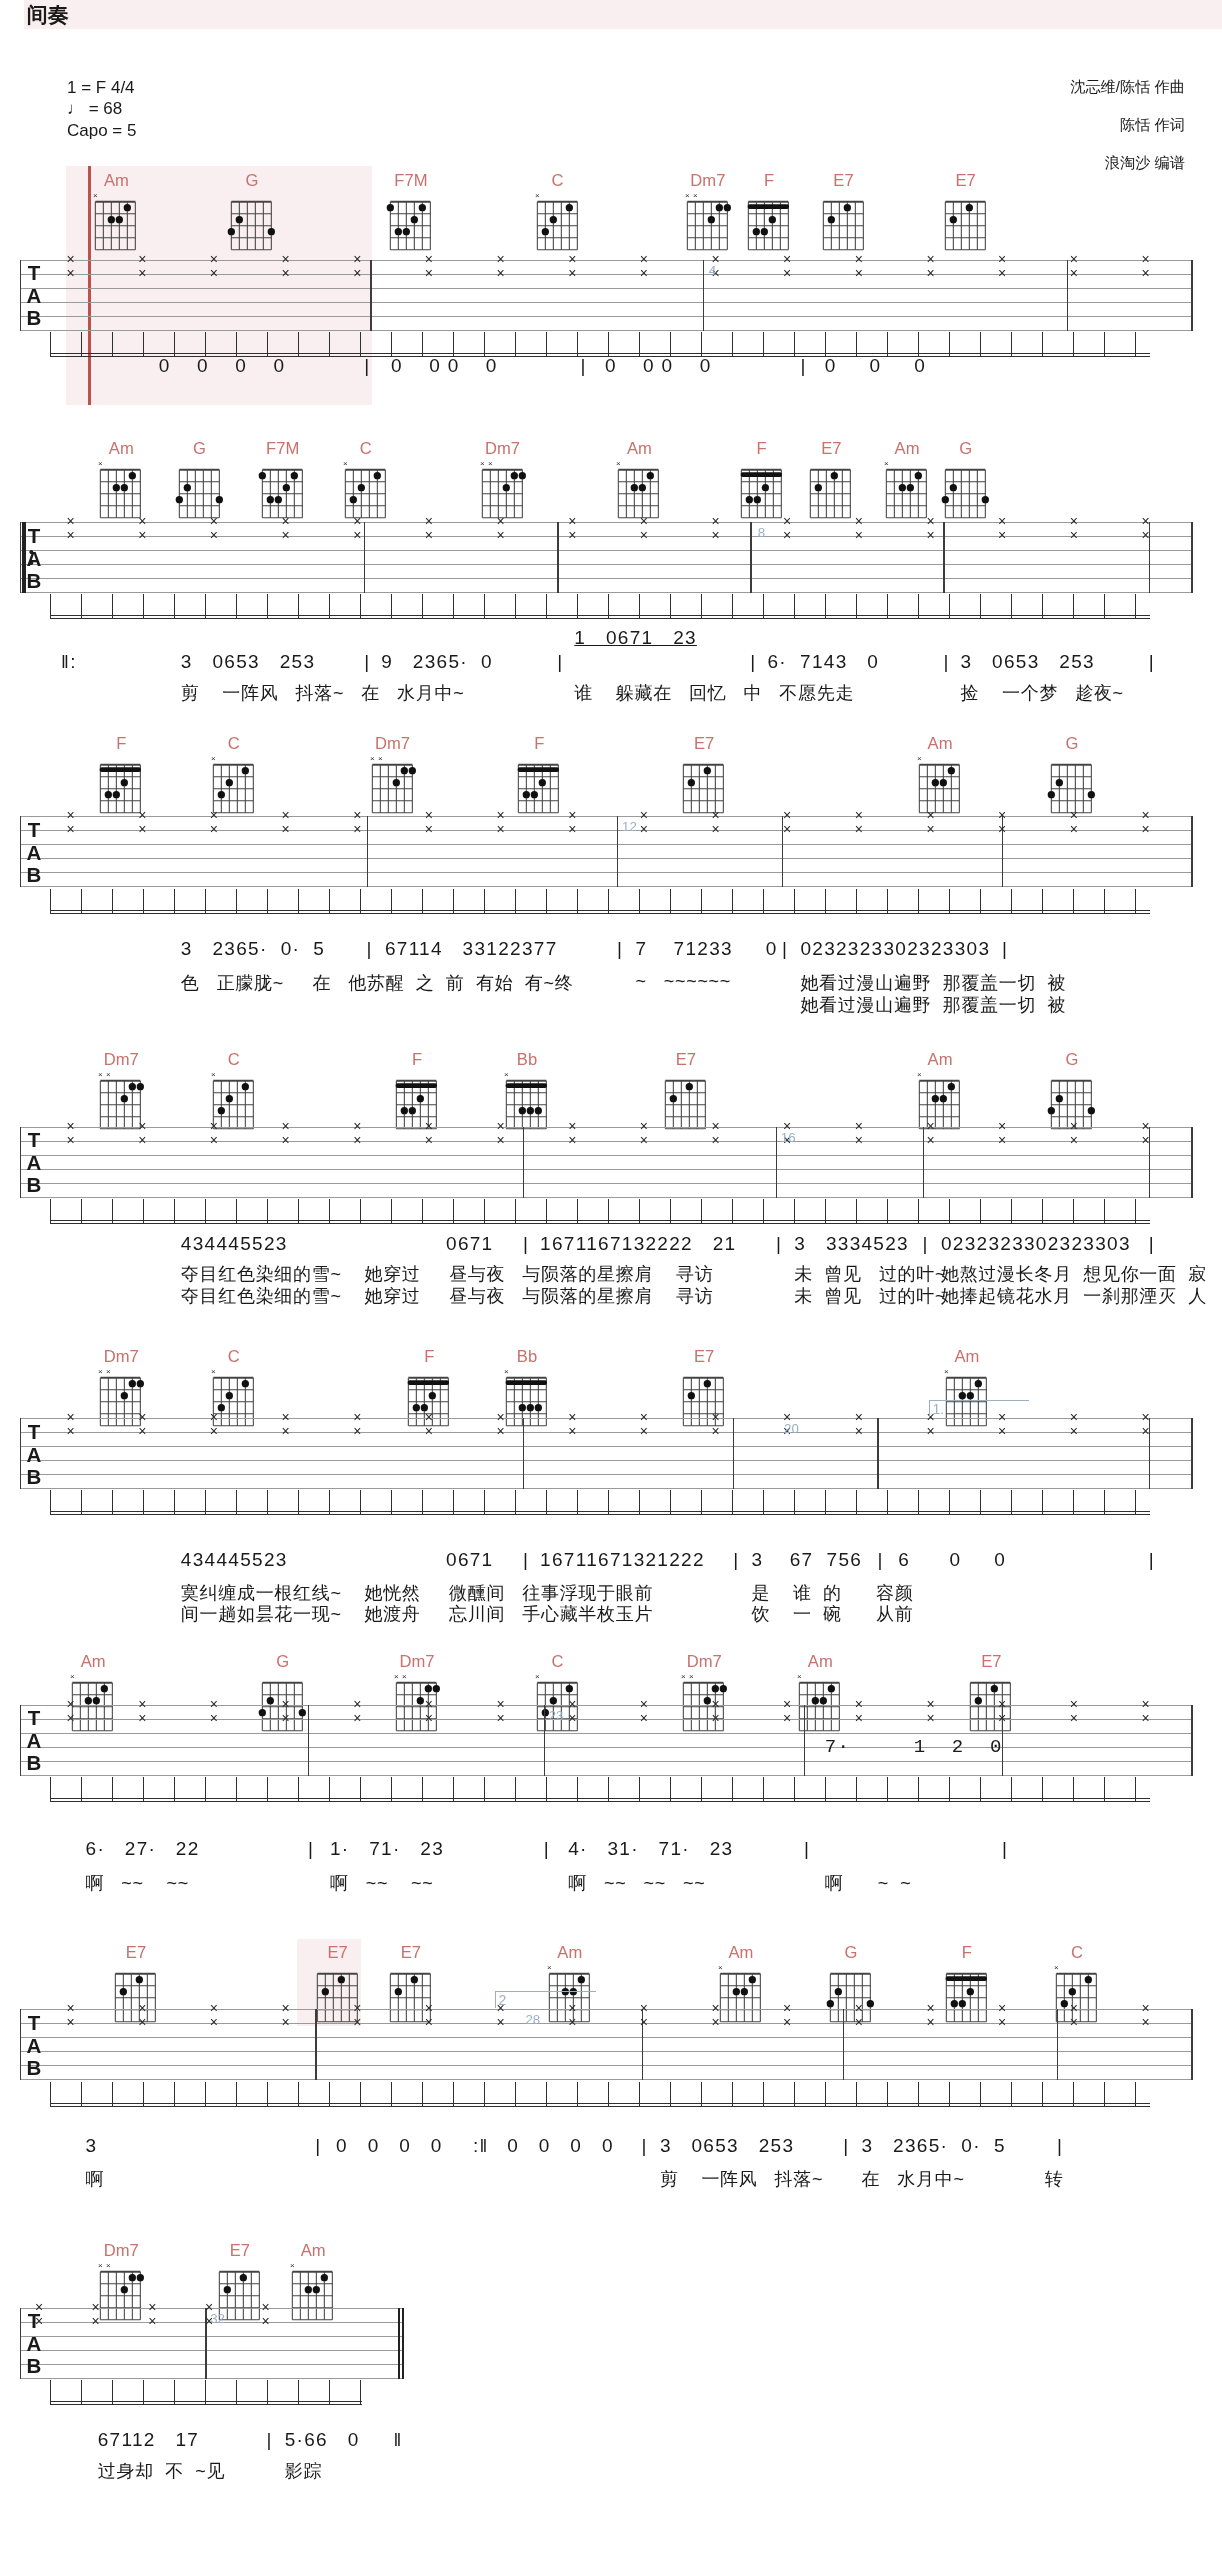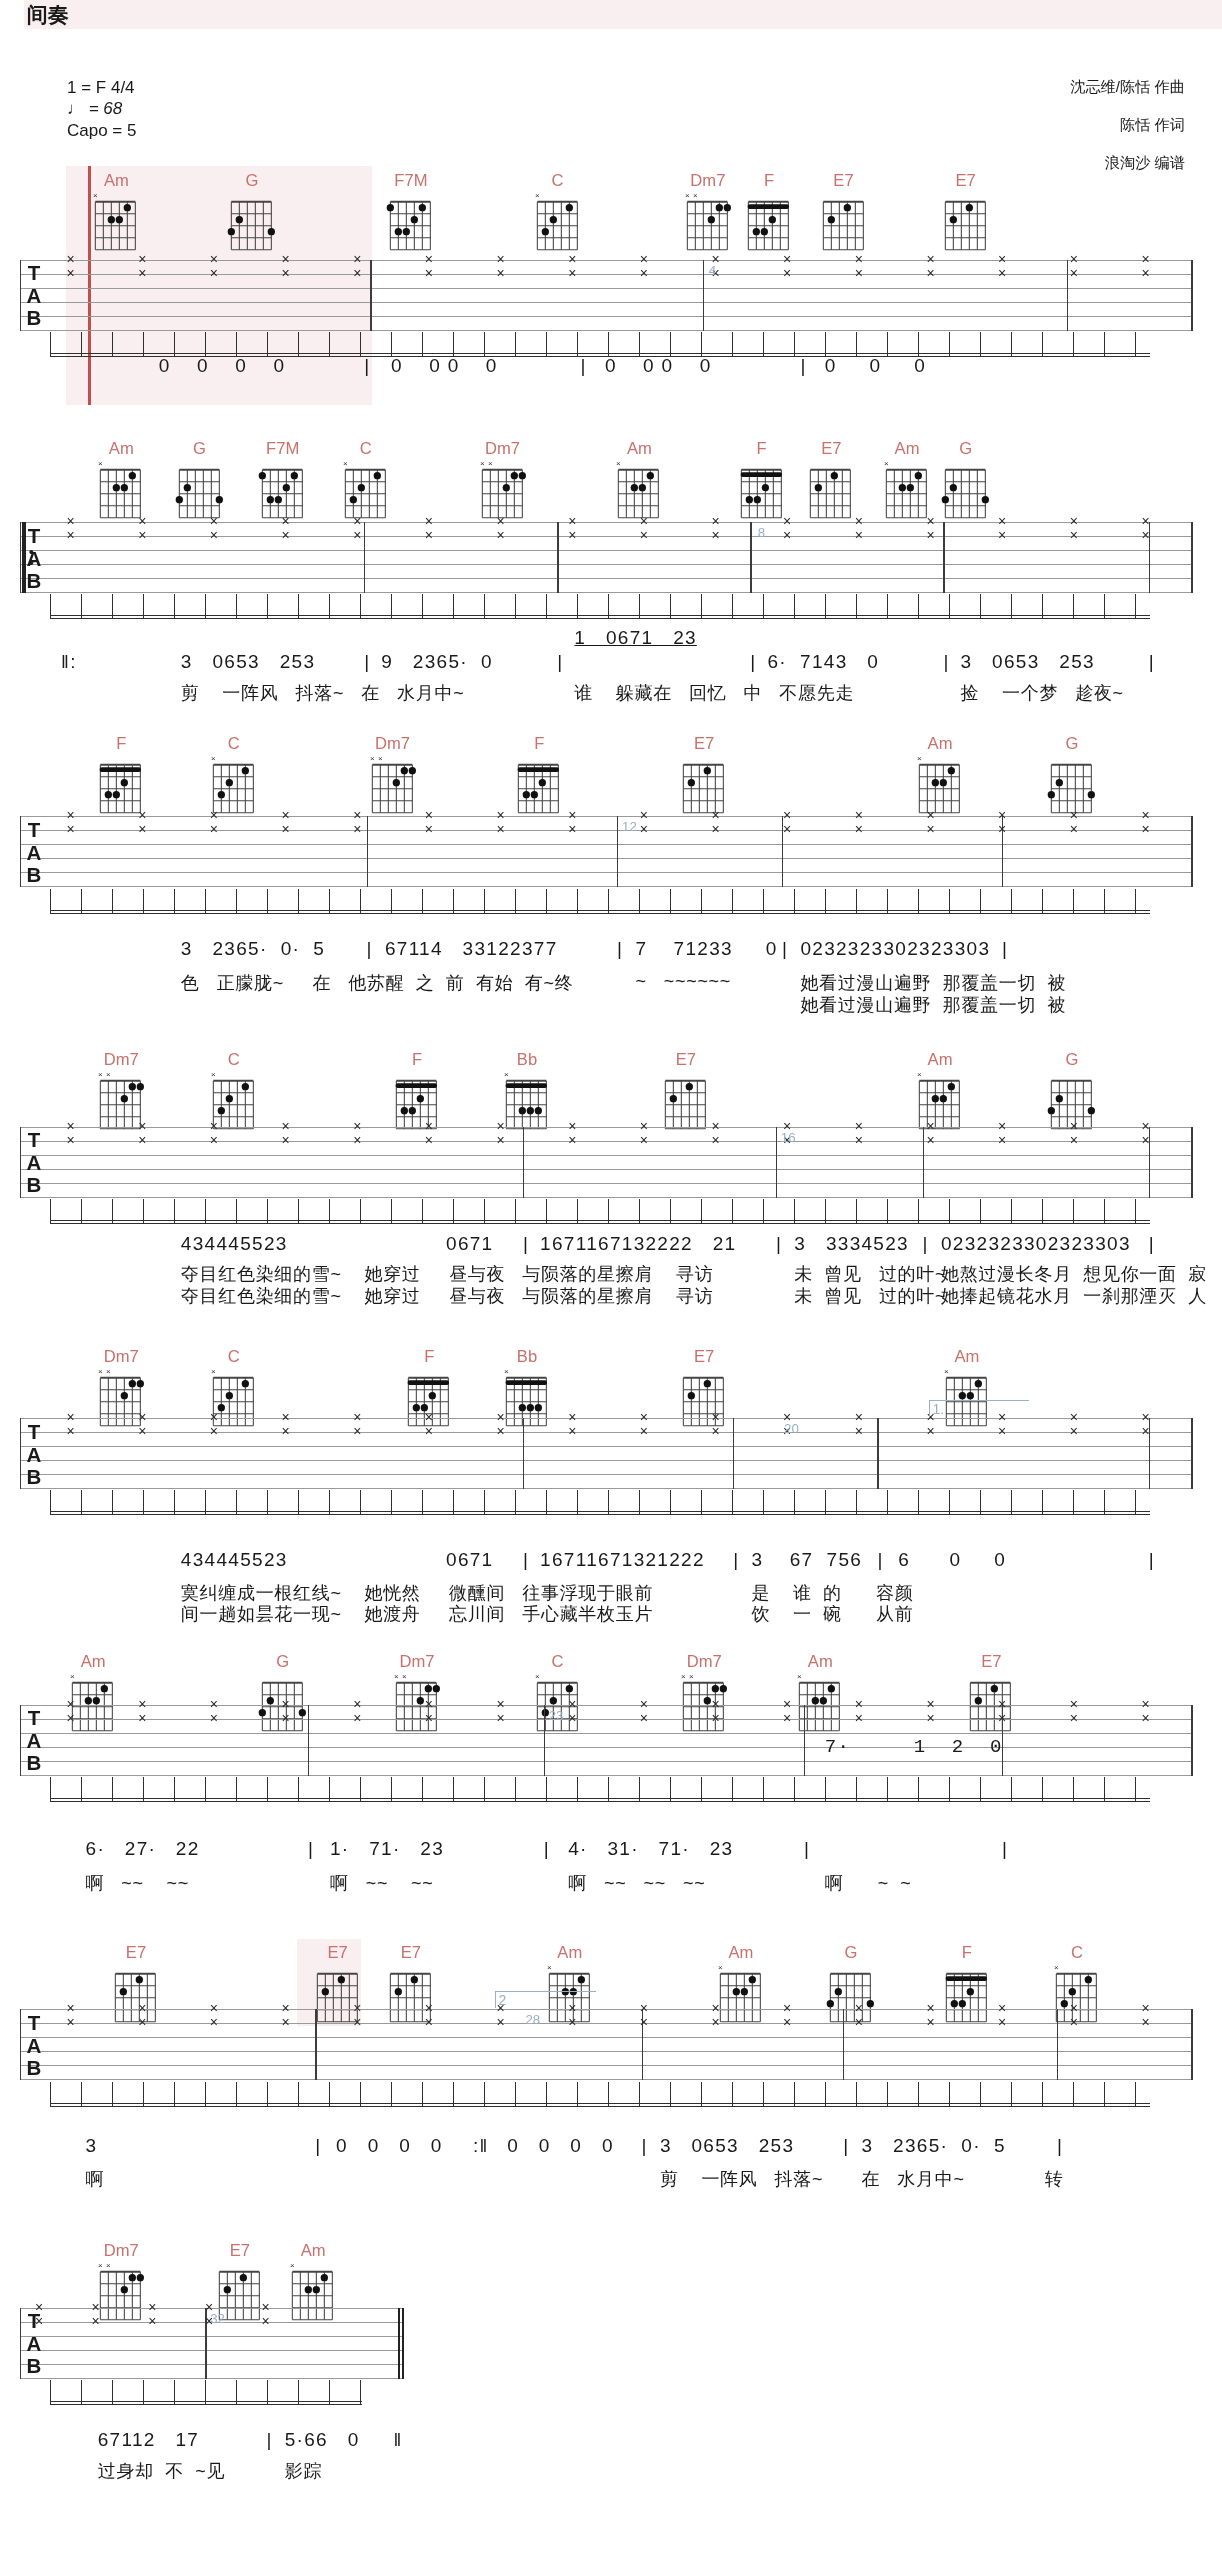--- a/index.html
+++ b/index.html
@@ -26,21 +26,21 @@
   .lyric{font-size:18px;letter-spacing:0.7px;}
   .hl{position:absolute;background:var(--hl);}
   .playhead{position:absolute;background:var(--ph);}
   .cdiag{position:absolute;}
 </style>
 </head>
 <body>
 
 <div class="page" style="--hl: #f9eef0; --ph: #c0504d; --mn: #9ab0c7;">
   <div class="abs meta" style="top:78px;">1 = F 4/4</div>
-  <div class="abs meta" style="top:99px;font-style:italic;">♩ = 68</div>
+  <div class="abs meta" style="top:99px;">♩ = 68</div>
   <div class="abs meta" style="top:121px;">Capo = 5</div>
   <div class="abs credits" style="top:77px;"><span>沈忈维/陈恬 作曲</span><br>
 <span>陈恬 作词</span><br>
 <span>浪淘沙 编谱</span></div>
   <div id="score">
       <div class="abs" style="left: 0px; top: 0px; width: 100%;">
         <div class="hl" style="left: 66px; top: 166px; width: 306px; height: 239px;"></div>
         <div class="playhead" style="left: 88px; top: 166px; width: 3.3px; height: 239px;"></div>
         <div class="cdiag" style="left: 7.4%; top: 171px; width: 52px;">
           <div class="chord-name" style="color: rgb(201, 113, 108);">Am</div>

